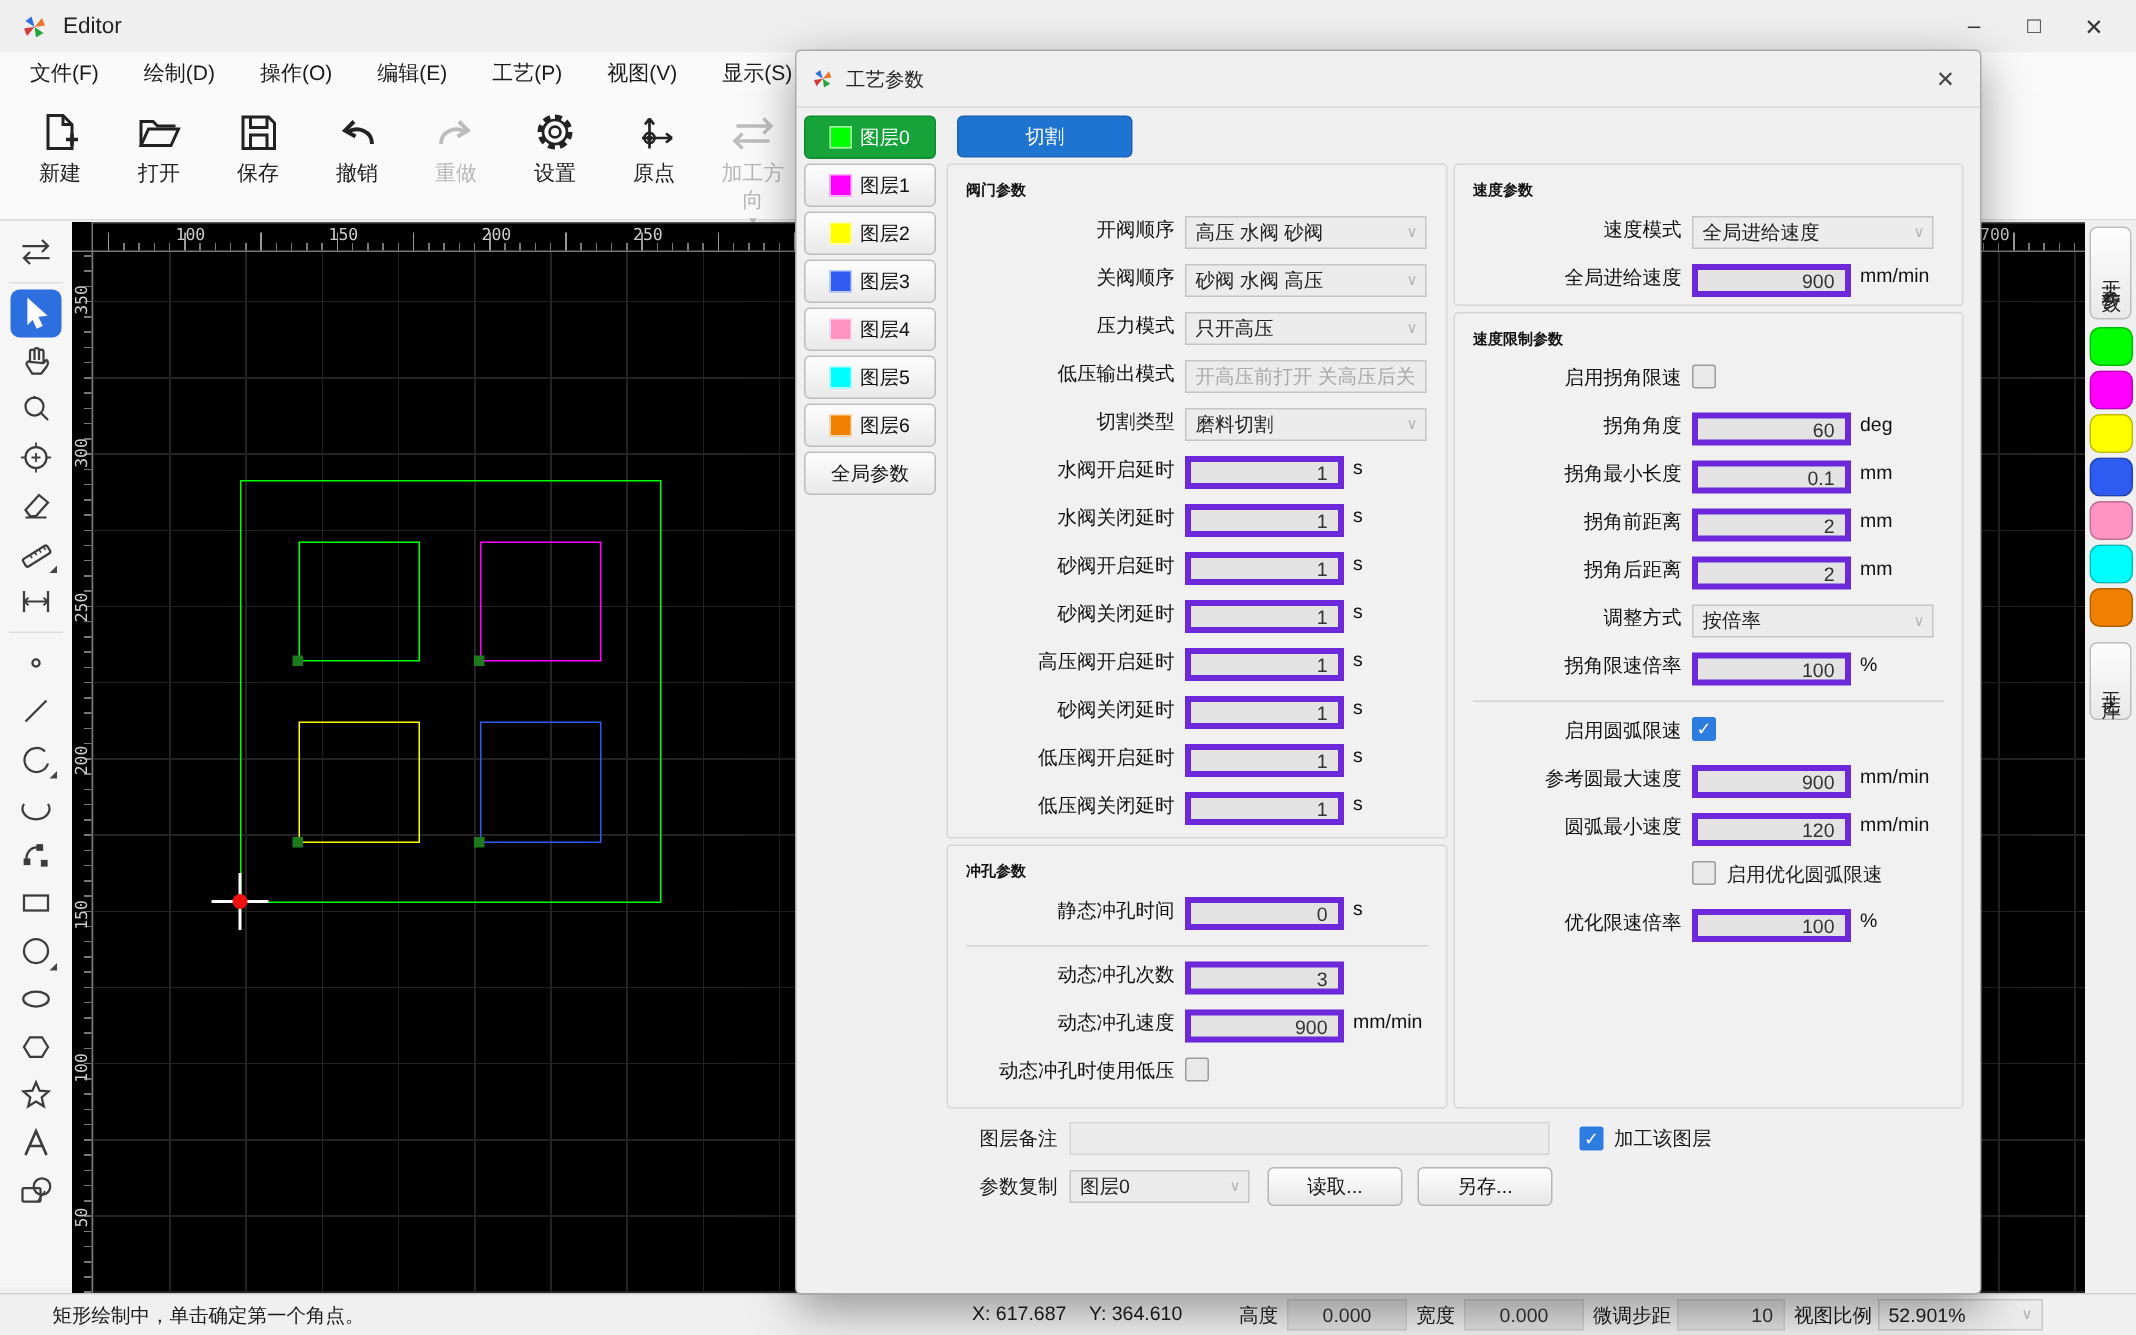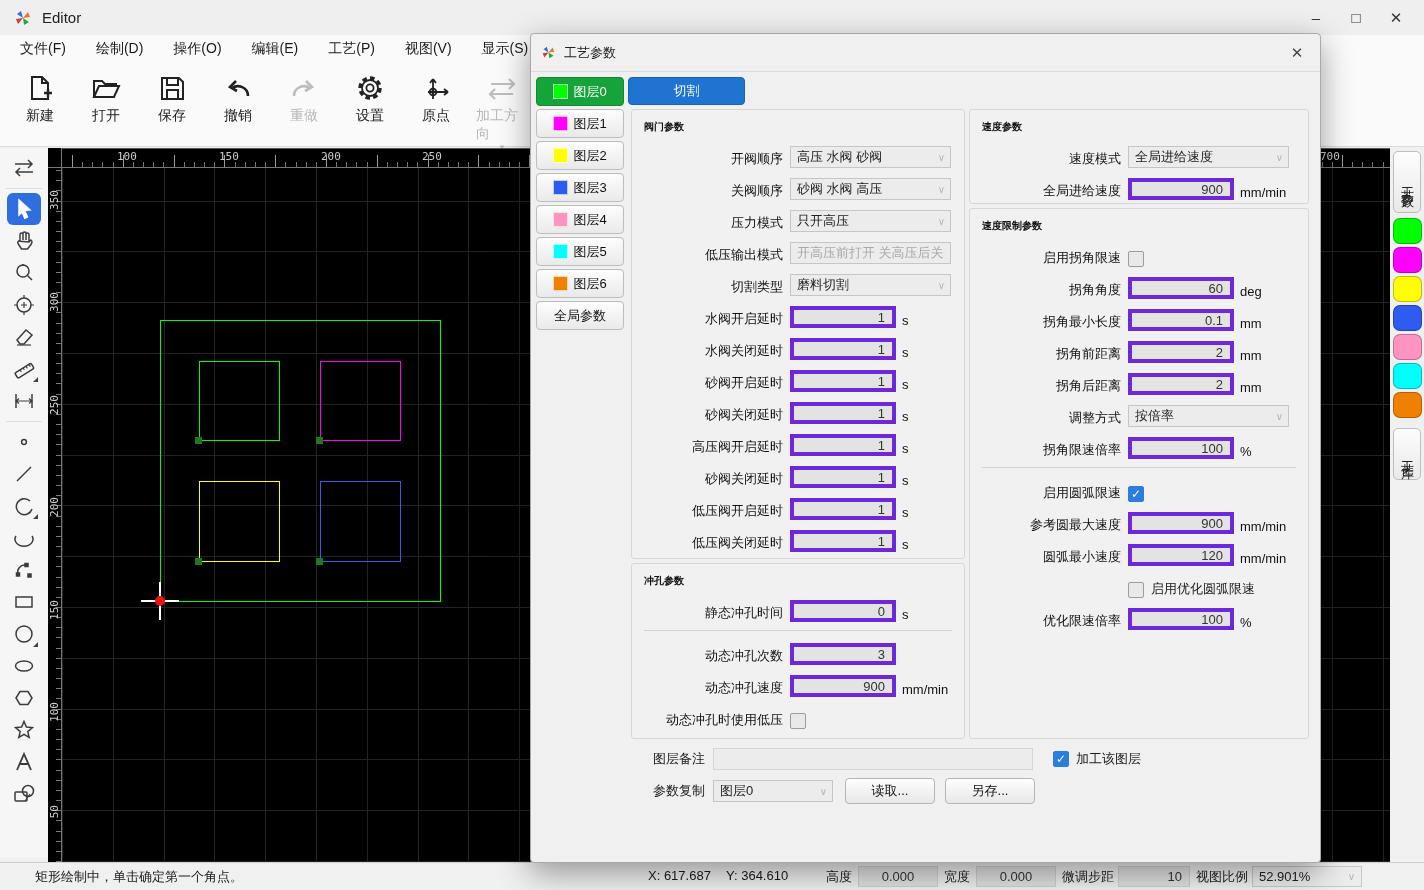--- a/index.html
+++ b/index.html
@@ -13,21 +13,21 @@
   .wctrls { position:absolute; right:8px; top:0; height:35px; display:flex; }
   .wctrl { width:40px; height:35px; display:flex; align-items:center; justify-content:center; font-size:15px; color:#333; cursor:pointer; }
 
   
   .menubar { position:absolute; left:0; top:35px; width:100%; height:28px; background:#fafafa; display:flex; align-items:center; gap:30px; padding-left:20px; }
   .menu-item { font-size:14px; color:#1a1a1a; cursor:pointer; }
   .menu-item.disabled { color:#b0b0b0; }
 
   
   .toolbar { position:absolute; left:0; top:63px; width:100%; height:84px; background:#fafafa; border-bottom:1px solid #dcdcdc; display:flex; align-items:flex-start; padding:4px 0 0 14px; gap:14px; }
-  .tbtn { width:52px; display:flex; flex-direction:column; align-items:center; gap:2px; padding-top:4px; cursor:pointer; position:relative; }
+  .tbtn { width:52px; display:flex; flex-direction:column; align-items:center; gap:2px; padding-top:4px; cursor:pointer; position:relative;text-align:center; }
   .tbtn .ticon { width:34px; height:34px; display:flex; align-items:center; justify-content:center; }
   .tbtn .tlabel { font-size:14px; color:#222; }
   .tbtn.disabled .tlabel { color:#b8b8b8; }
   .tbtn .flyout { font-size:8px; color:#555; line-height:6px; }
   .tbtn.disabled .flyout { color:#b8b8b8; }
 
   
   .lefttools { position:absolute; left:0; top:148px; width:48px; height:710px; background:#f6f6f6; display:flex; flex-direction:column; align-items:center; padding-top:4px; }
   .ltool { width:34px; height:32px; display:flex; align-items:center; justify-content:center; border-radius:6px; cursor:pointer; position:relative; flex:0 0 auto; }
   .ltool svg { stroke:#3c3c3c; fill:none; stroke-width:1.5; }
@@ -74,25 +74,25 @@
   .dialog { position:absolute; left:530px; top:33px; width:791px; height:830px; background:#f0f0f0; border:1px solid #a9a9a9; border-radius:4px; box-shadow:0 10px 32px rgba(0,0,0,.38); }
   .dlg-titlebar { position:absolute; left:0; top:0; width:100%; height:38px; border-bottom:1px solid #dadada; display:flex; align-items:center; }
   .dlg-titlebar .logo { margin-left:10px; }
   .dlg-title { margin-left:8px; font-size:13px; color:#222; }
   .dlg-close { position:absolute; right:8px; top:4px; width:30px; height:30px; display:flex; align-items:center; justify-content:center; font-size:15px; color:#444; cursor:pointer; }
 
   .layerlist { position:absolute; left:5px; top:43px; width:88px; }
   .layerbtn { width:88px; height:29px; margin-bottom:3px; background:linear-gradient(#fdfdfd,#e9e9e9); border:1px solid #bdbdbd; border-radius:4px; display:flex; align-items:center; justify-content:center; gap:5px; font-size:13px; color:#111; cursor:pointer; }
   .layerbtn.selected { background:#16a33a; border-color:#0f8a2e; color:#fff; }
   .layerbtn .sw { width:15px; height:15px; border:1px solid rgba(255,255,255,.7); }
-  .tabbtn { position:absolute; left:97px; top:43px; width:117px; height:28px; background:#1f74d2; border:1px solid #1a63b4; border-radius:4px; color:#fff; display:flex; align-items:center; justify-content:center; font-size:13px; cursor:pointer; }
+  .tabbtn { position:absolute; left:107px; top:43px; width:117px; height:28px; background:#1f74d2; border:1px solid #1a63b4; border-radius:4px; color:#fff; display:flex; align-items:center; justify-content:center; font-size:13px; cursor:pointer; }
 
   .panel { position:absolute; background:#f1f1f1; border:1px solid #d7d7d7; border-radius:3px; padding:6px 0 0 0; }
   .ptitle { font-size:10px; font-weight:bold; color:#111; margin:4px 0 10px 12px; }
-  .prow { display:flex; align-items:flex-end; height:24px; margin-bottom:8px; }
+  .prow { display:flex; align-items:flex-start; height:24px; margin-bottom:8px; }
   .prow .lbl { flex:0 0 158px; text-align:right; padding-right:7px; font-size:13px; color:#111; white-space:nowrap; }
   .field { height:22px; background:#e3e3e3; border:4px solid #6d28d9; display:flex; align-items:center; justify-content:flex-end; padding:0 7px; font-size:13px; color:#333; }
   .f-num { width:106px; }
   .select { height:22px; width:161px; background:#ececec; border:1px solid #c6c6c6; display:flex; align-items:center; padding:0 6px; font-size:13px; color:#222; position:relative; overflow:hidden; white-space:nowrap; }
   .select .chev { position:absolute; right:5px; color:#b5b5b5; font-size:10px; }
   .select.disabled { color:#a9a9a9; }
   .unit { margin-left:6px; font-size:13px; color:#111; }
   .pdivider { height:1px; background:#d4d4d4; margin:2px 12px 10px 12px; }
   .cb { width:16px; height:16px; background:#e9e9e9; border:1px solid #9c9c9c; border-radius:2px; display:inline-flex; align-items:center; justify-content:center; cursor:pointer; flex:0 0 auto; }
   .cb.checked { background:#2d7ce0; border-color:#2d7ce0; color:#fff; font-size:12px; }

